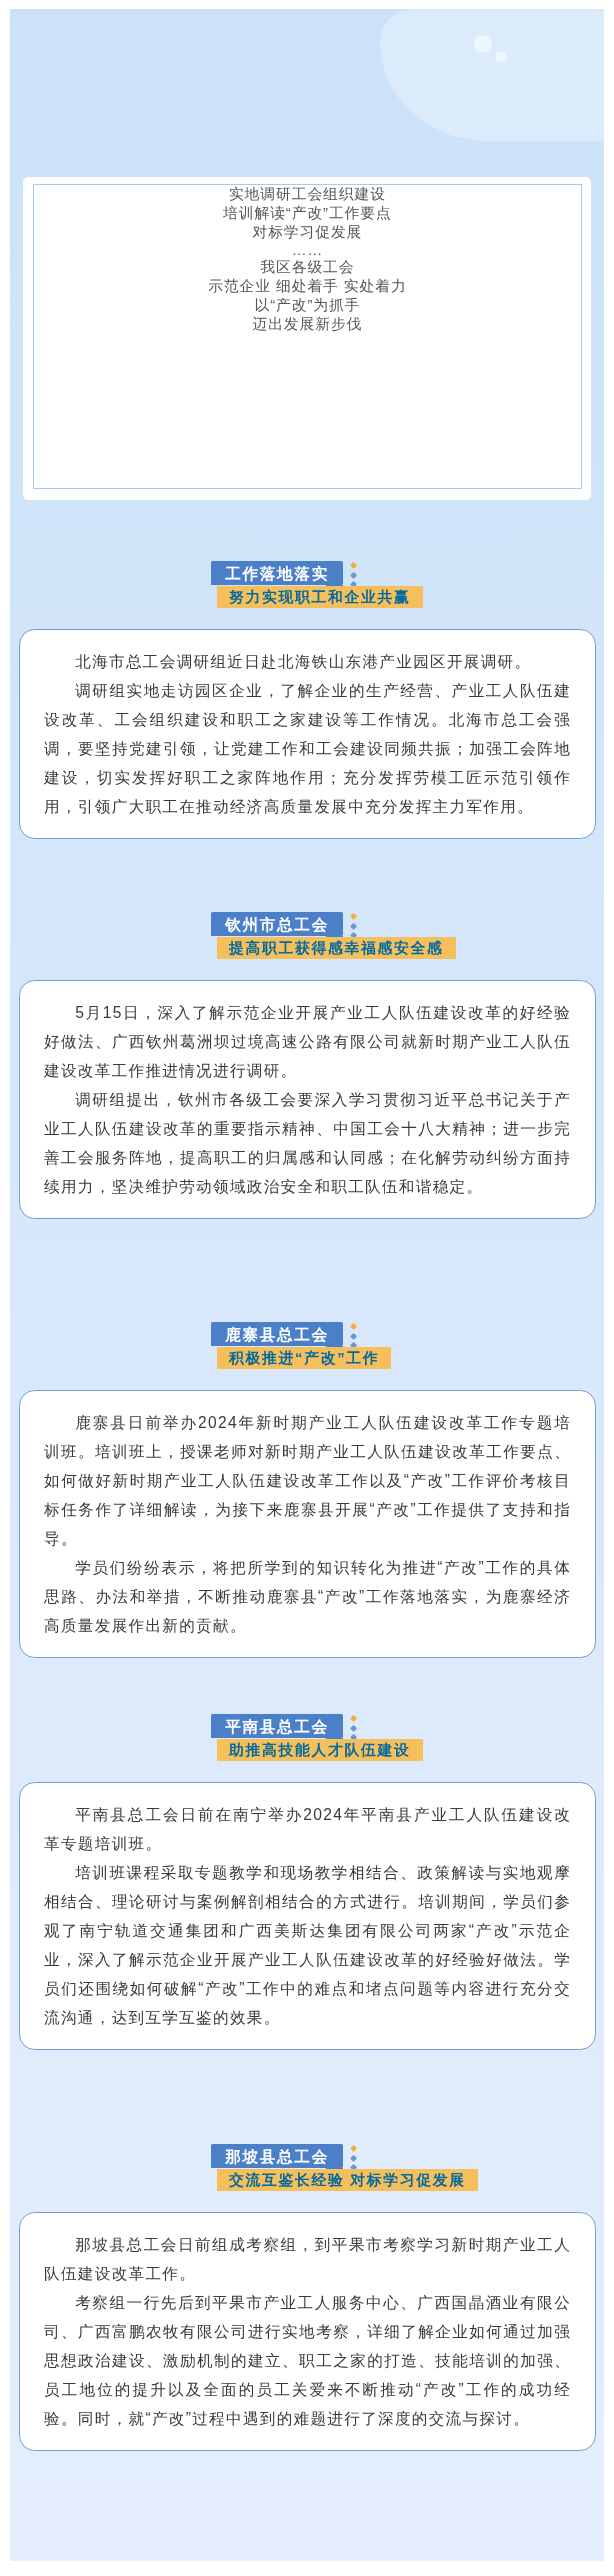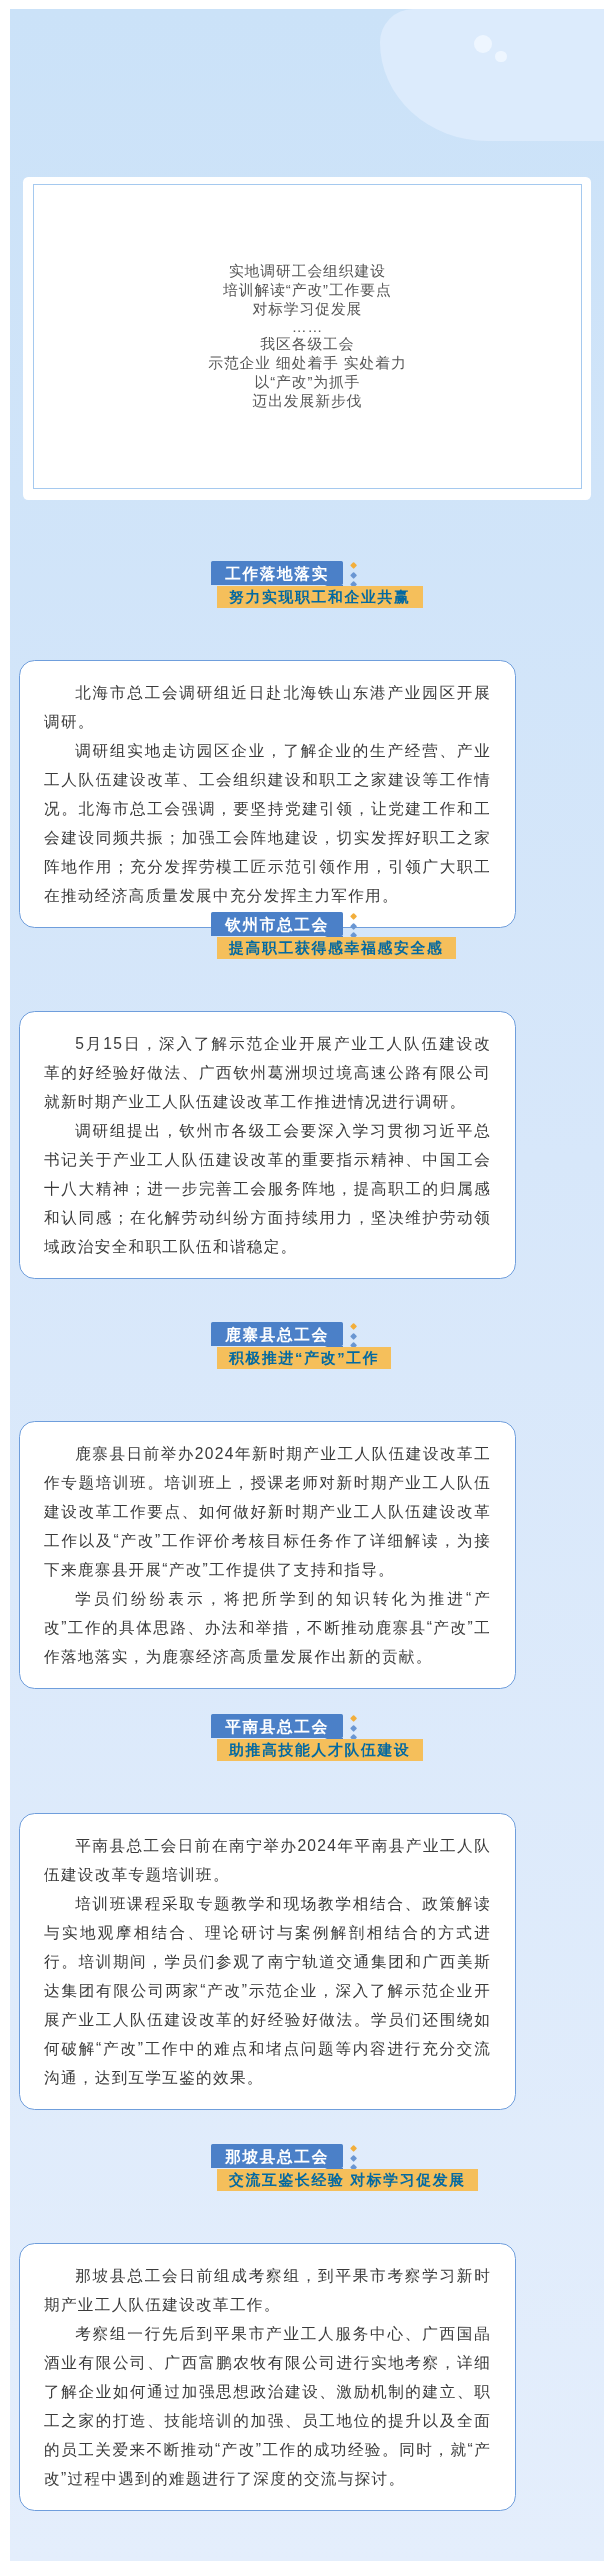--- a/index.html
+++ b/index.html
@@ -24,21 +24,21 @@
   .circle.c2{left:485px;top:42px;width:11.3px;height:11.3px;}
 
   
   .intro-card{
     position:absolute;left:13px;top:168px;width:568px;height:323px;
     background:#ffffff;border-radius:5.2px;
   }
   .intro-box{
     position:absolute;left:9.6px;right:9.6px;top:7.8px;bottom:10.4px;
     border:0.9px solid #a5c9ef;
-    display:flex;flex-direction:column;justify-content:center;align-items:center;
+    display:flex;flex-direction:column;justify-content:flex-start;align-items:center;
     color:#555555;font-size:14.8px;letter-spacing:0.9px;
   }
   .intro-line{white-space:nowrap;}
 
   
   .section{position:absolute;left:8.7px;width:577px;}
   .sec-header{position:relative;height:49px;}
   .org-badge{
     position:absolute;left:192px;top:0;width:132px;height:24px;
     background:#4b80c8;color:#ffffff;font-size:15.6px;font-weight:bold;
@@ -52,26 +52,25 @@
     position:absolute;left:198px;top:25px;height:22.6px;line-height:23.4px;
     background:#f5bf5b;color:#0369a1;font-size:14.8px;font-weight:bold;
     padding:0 12px;letter-spacing:1.7px;white-space:nowrap;
   }
   .dots{position:absolute;left:332px;top:2.6px;width:7px;}
   .dot{width:5.2px;height:5.2px;margin:0 0 4.3px 0;transform:rotate(45deg);border-radius:0.9px;}
   .dot.orange{background:#f2ae3c;}
   .dot.blue{background:#6a96d2;}
 
   .text-card{
-    position:absolute;left:0;top:68px;width:497px;box-sizing:border-box;
+    position:absolute;left:0;top:68px;width:577px;box-sizing:border-box;
     background:#ffffff;border:1.7px solid #6f9edc;border-radius:15.6px;
     padding:17.4px 24px;
     color:#3a3a3a;font-size:15.6px;line-height:29px;letter-spacing:1.3px;
     text-align:justify;
-    margin-top:31px;
   }
   .text-card p{margin:0;text-indent:2em;}
 
   .s1{top:552px;}
   .s2{top:903px;}
   .s3{top:1313px;}
   .s4{top:1705px;}
   .s5{top:2135px;}
 </style>
 </head>

